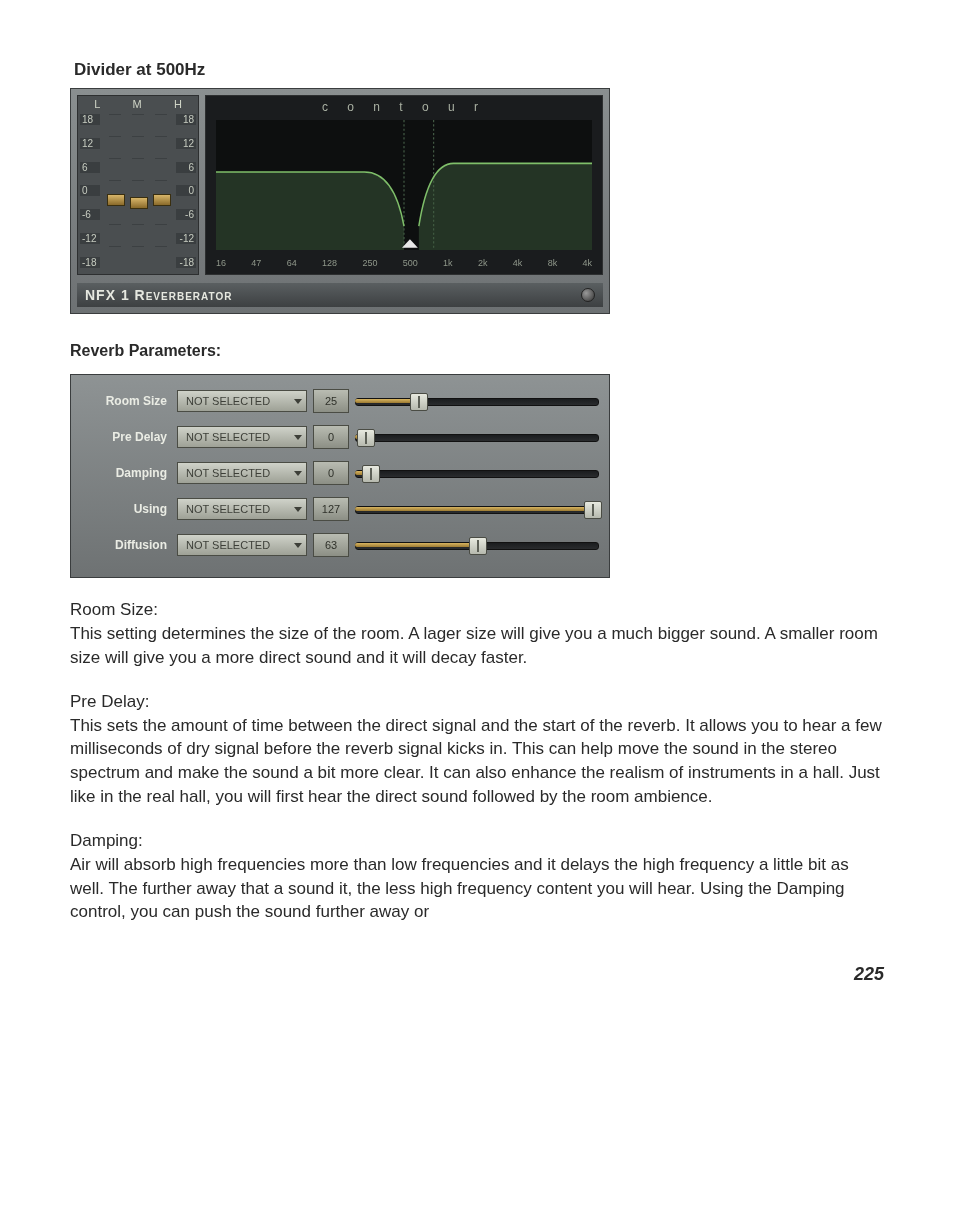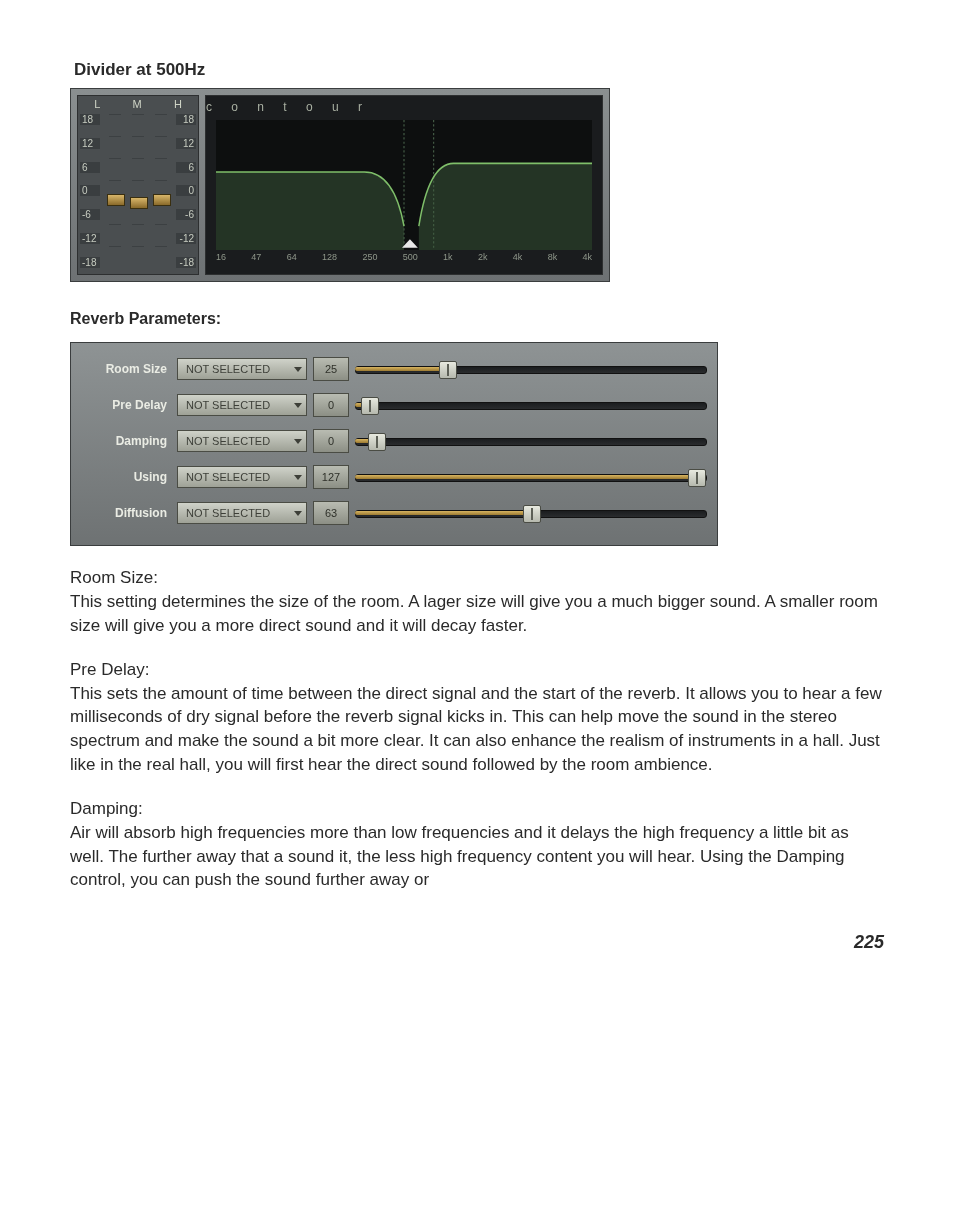--- a/index.html
+++ b/index.html
@@ -122,33 +122,34 @@
     flex: 1;
     background: #1a1c1e;
     border: 1px solid #2d2f30;
     position: relative;
     height: 180px;
     box-sizing: border-box;
   }
   .contour-title {
     position: absolute;
     top: 4px; left: 0; right: 0;
+    text-align: center;
     letter-spacing: 8px;
     font: 12px Verdana,sans-serif;
     color: #a9b0a2;
   }
   .contour-plot {
     position: absolute;
     left: 10px; right: 10px; top: 24px; bottom: 24px;
     background: #0e1010;
   }
   .contour-plot svg { width:100%; height:100%; display:block; }
   .contour-xlabels {
     position: absolute;
-    left: 10px; right: 10px; bottom: 12px;
+    left: 10px; right: 10px; bottom: 6px;
     display: flex;
     justify-content: space-between;
     font: 9px Verdana,sans-serif;
     color: #8f978a;
   }
   .panel1-title {
     margin-top: 8px;
     padding: 4px 8px;
     background: linear-gradient(#5a5f61,#3d4042);
     color: #e6e8e0;
@@ -160,21 +161,21 @@
   }
   .panel1-title .smallcaps { font-variant: small-caps; }
   .power-dot {
     width: 12px; height: 12px; border-radius: 50%;
     background: radial-gradient(circle at 35% 35%, #999, #333);
     border: 1px solid #222;
   }
 
   
   .panel2 {
-    width: 648px;
+    width: 540px;
     background: linear-gradient(#8e9394,#6e7273);
     border: 1px solid #3a3d3e;
     padding: 10px 10px 8px 10px;
     box-sizing: border-box;
   }
   .prow {
     display: flex;
     align-items: center;
     gap: 6px;
     margin: 4px 0 12px 0;
@@ -327,20 +328,27 @@
         <span>500</span>
         <span>1k</span>
         <span>2k</span>
         <span>4k</span>
         <span>8k</span>
         <span>4k</span>
       </div>
     </div>
   </div>
 
+  <div class="panel1-title">
+    <span>
+      <span>NFX 1</span>
+      <span class="smallcaps">Reverberator</span>
+    </span>
+    <span class="power-dot"></span>
+  </div>
 </div>
 
 <h2 class="section">Reverb Parameters:</h2>
 
 <div class="panel2" id="params-panel">
 
 <div class="prow">
       <div class="plabel">Room Size</div>
       <div class="pselect">
         <span>NOT SELECTED</span>

